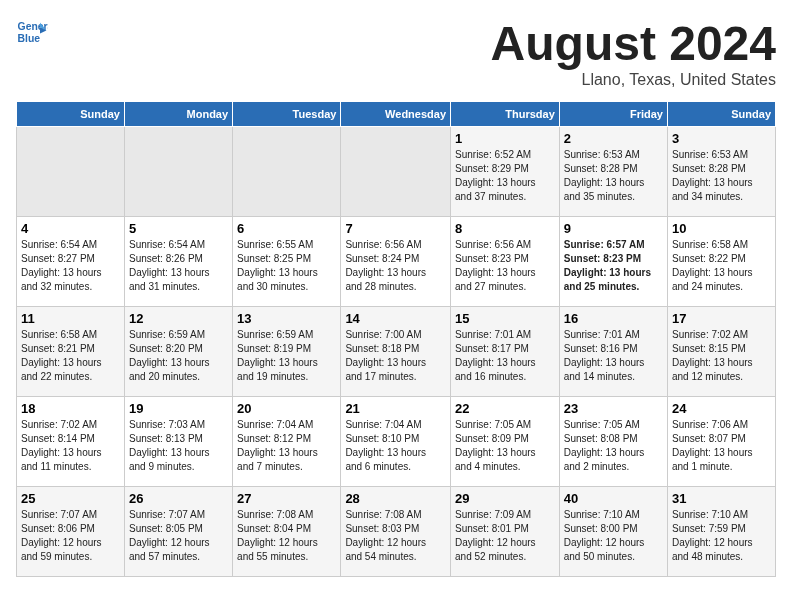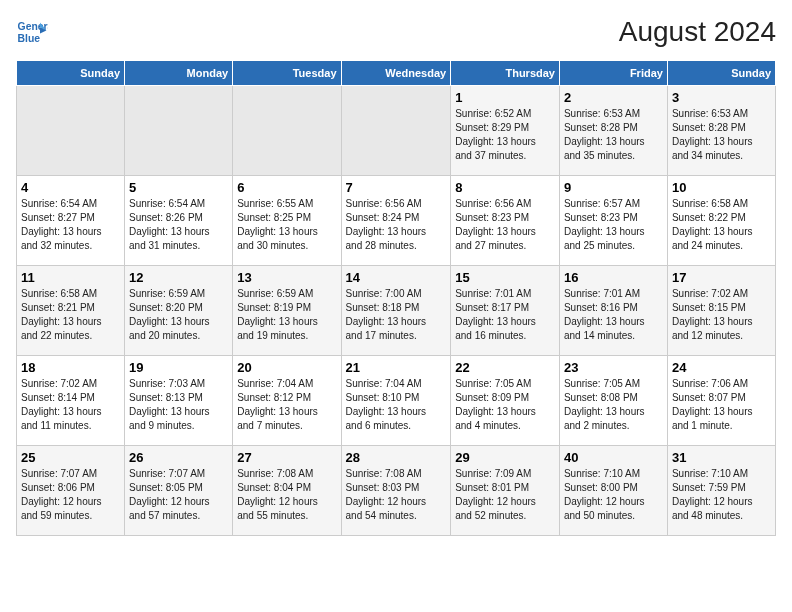--- a/index.html
+++ b/index.html
@@ -22,22 +22,22 @@
       gap: 4px;
     }
     .logo-icon {
       width: 32px;
       height: 32px;
     }
     .title-block {
       text-align: right;
     }
     .title-block h1 {
-      font-size: 28px;
-      font-weight: normal;
+      font-size: 48px;
+      font-weight: bold;
       color: #222;
     }
     .title-block h2 {
       font-size: 16px;
       font-weight: normal;
       color: #444;
     }
     table {
       width: 100%;
       border-collapse: collapse;
@@ -87,20 +87,21 @@
   <div class="logo">
     <svg class="logo-icon" viewBox="0 0 40 40" xmlns="http://www.w3.org/2000/svg">
       <text x="2" y="18" font-size="13" font-weight="bold" fill="#2a6db5">General</text>
       <text x="2" y="32" font-size="13" font-weight="bold" fill="#2a6db5">Blue</text>
       <polygon points="30,8 38,18 30,14" fill="#4aa0e0"></polygon>
       <polygon points="30,14 38,18 30,22" fill="#2a6db5"></polygon>
     </svg>
   </div>
   <div class="title-block">
     <h1>August 2024</h1>
+    <h2>Llano, Texas, United States</h2>
   </div>
 </div>
 
 <table>
   <thead>
     <tr>
     <th>Sunday</th>
         <th>Monday</th>
         <th>Tuesday</th>
         <th>Wednesday</th>
@@ -168,21 +169,21 @@
         </td>
         <td>
           <span class="day-num">8</span>
           <div class="day-info" style="white-space: pre-line;">Sunrise: 6:56 AM
 Sunset: 8:23 PM
 Daylight: 13 hours
 and 27 minutes.</div>
         </td>
         <td>
           <span class="day-num">9</span>
-          <div class="day-info" style="white-space: pre-line;">Sunrise: 6:57 AM
+          <div class="day-info" style="white-space: pre-line; font-weight: bold;">Sunrise: 6:57 AM
 Sunset: 8:23 PM
 Daylight: 13 hours
 and 25 minutes.</div>
         </td>
         <td>
           <span class="day-num">10</span>
           <div class="day-info" style="white-space: pre-line;">Sunrise: 6:58 AM
 Sunset: 8:22 PM
 Daylight: 13 hours
 and 24 minutes.</div>

